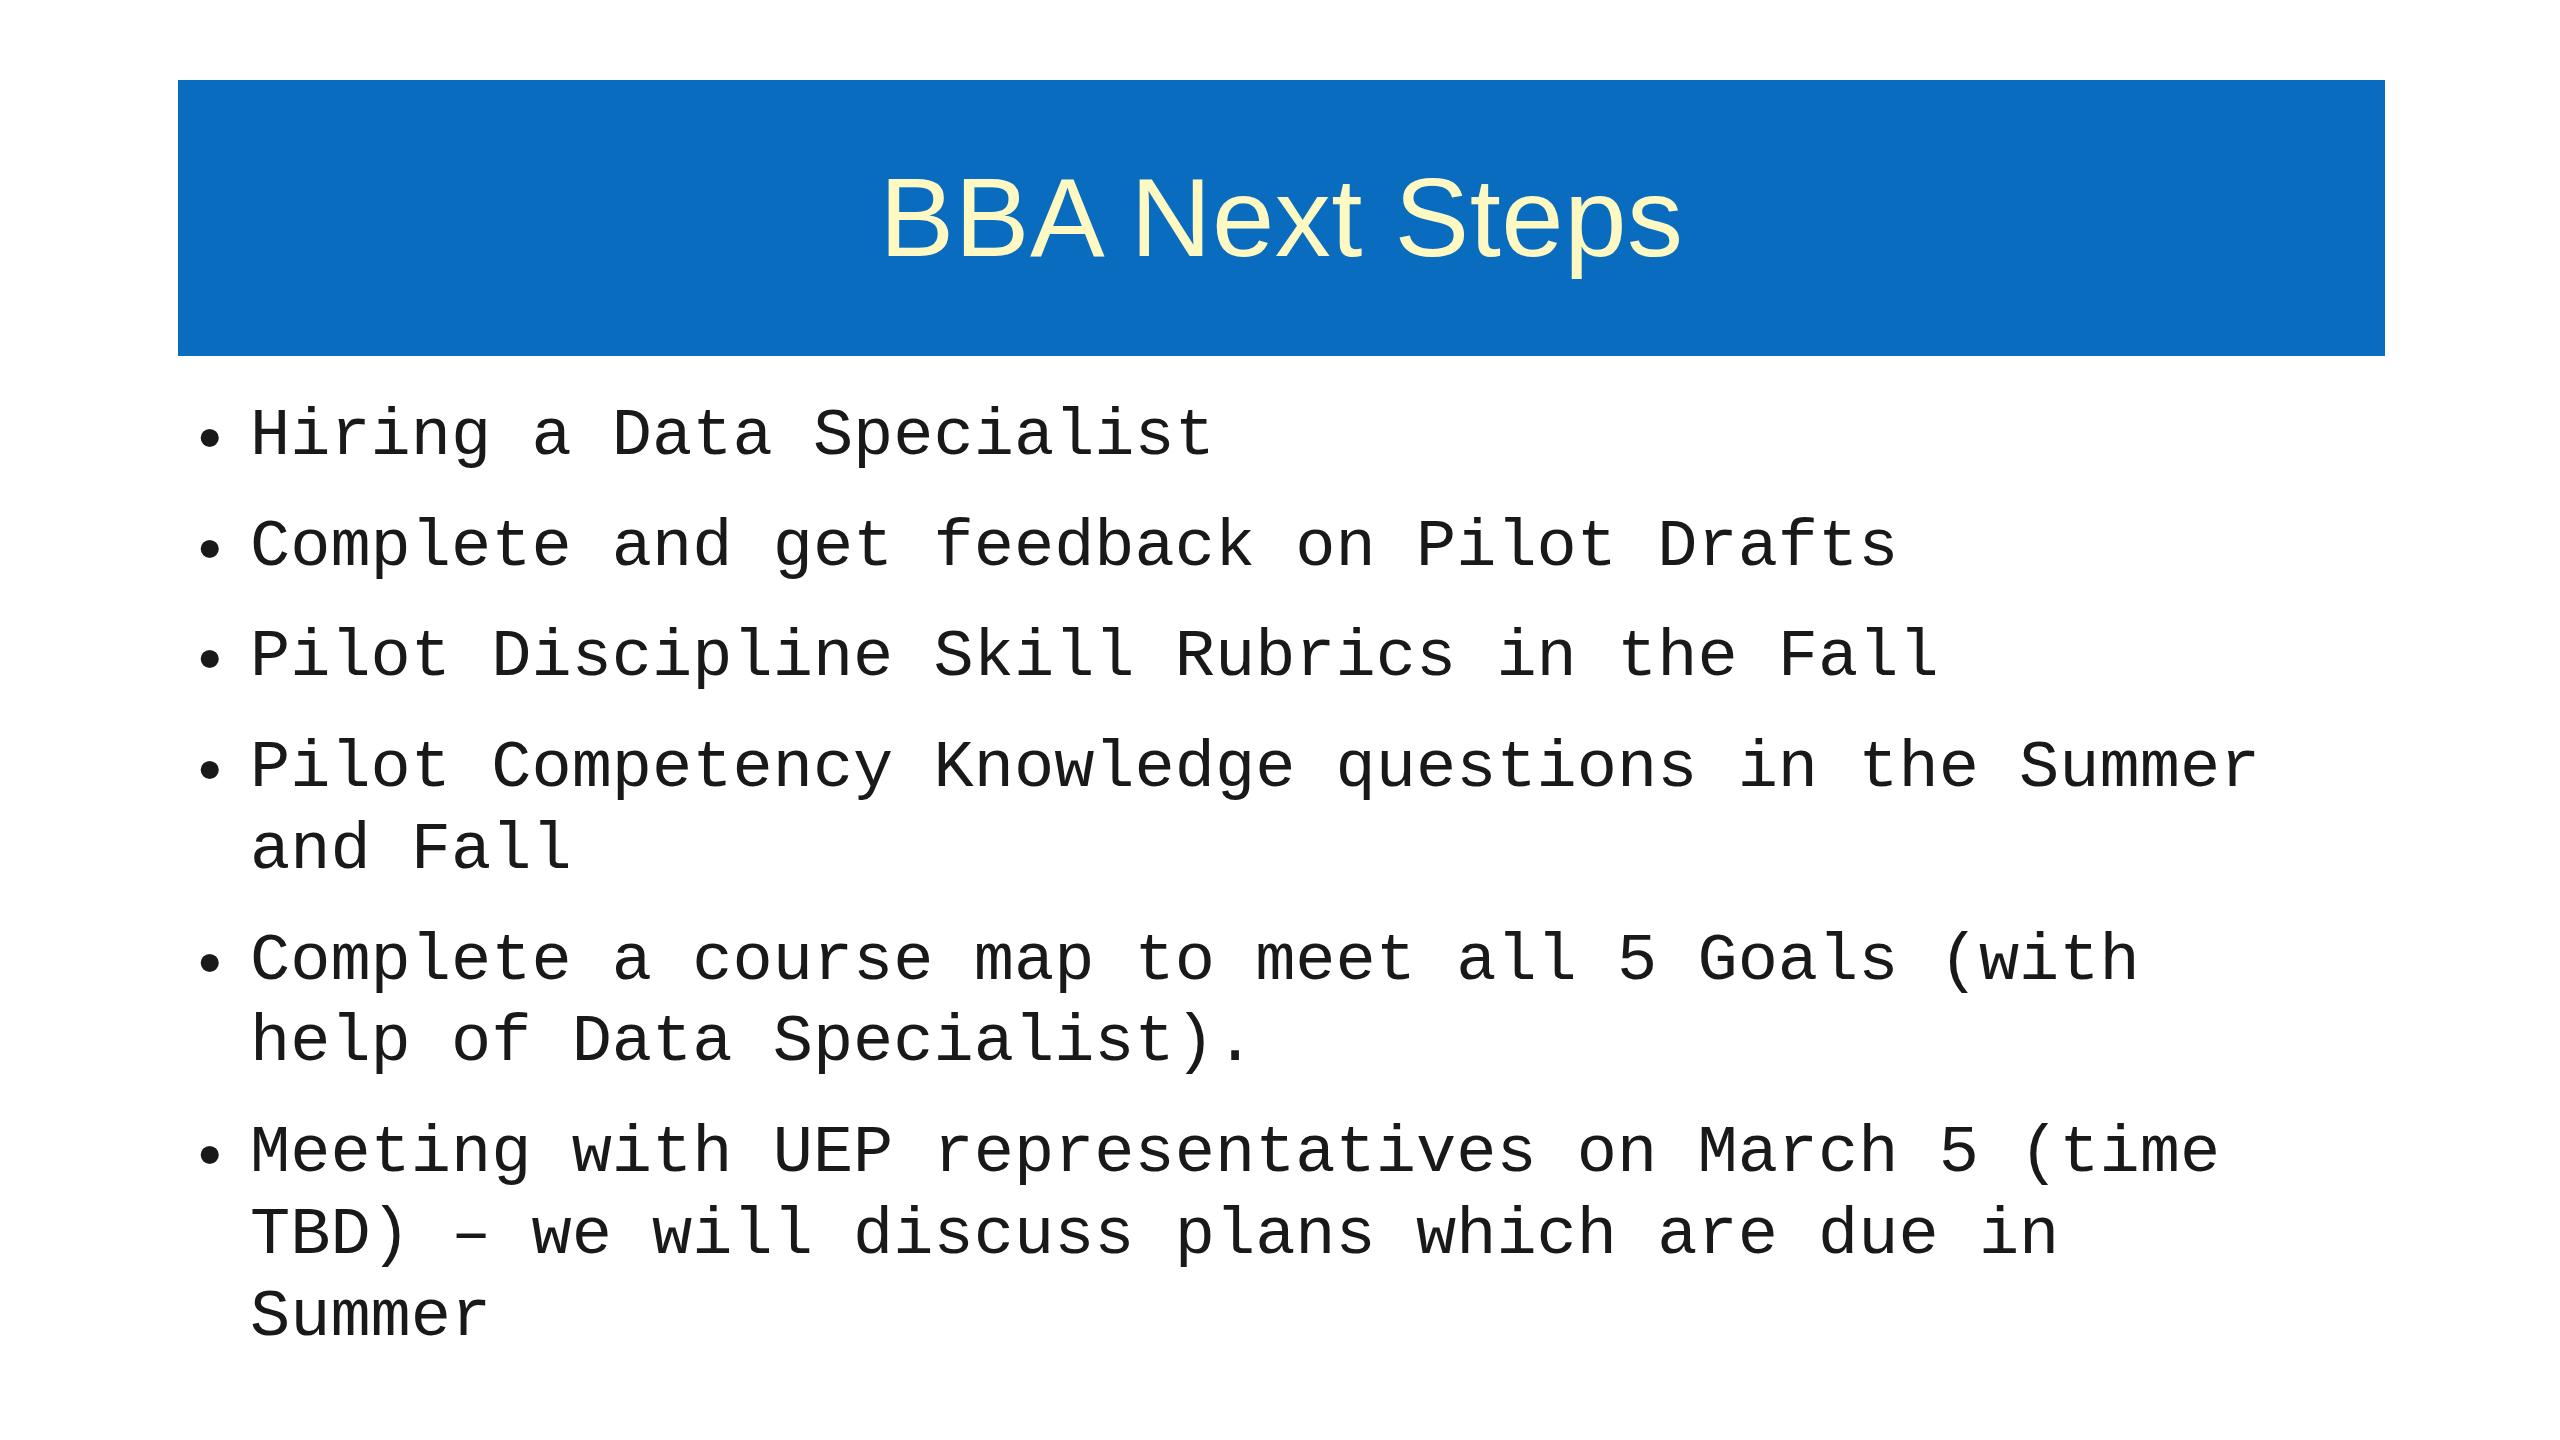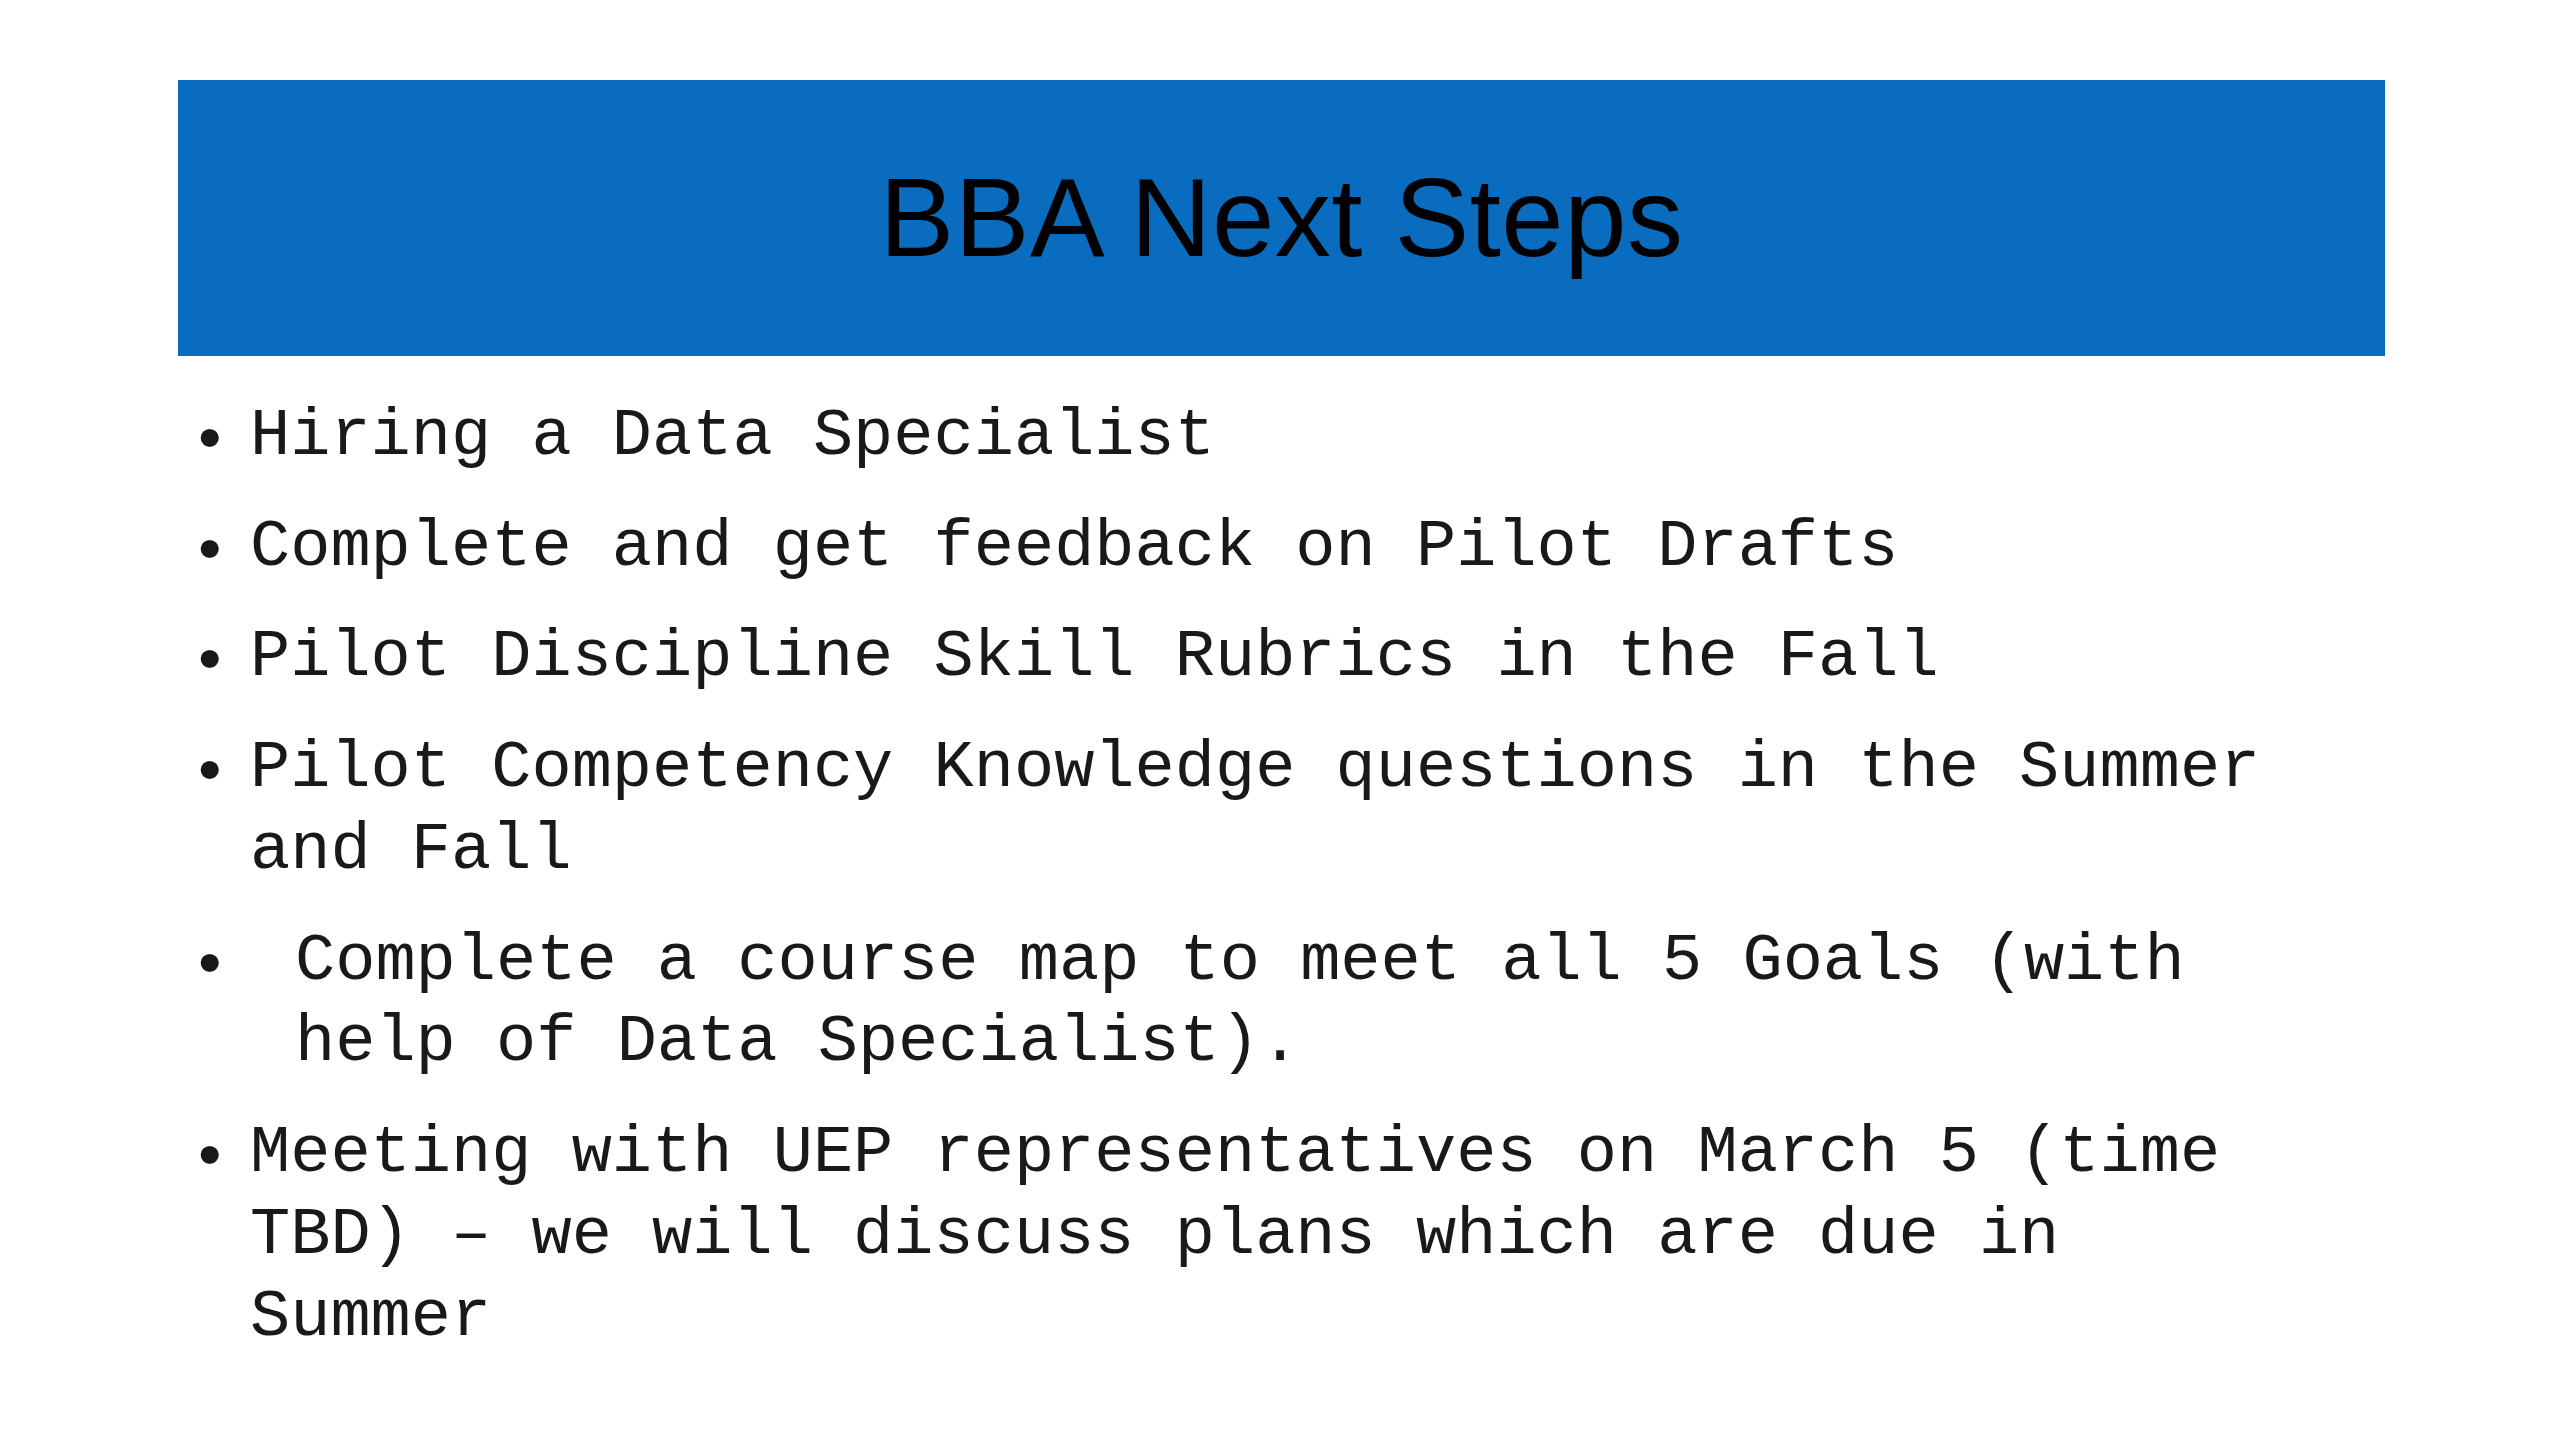--- a/index.html
+++ b/index.html
@@ -32,21 +32,21 @@
     width: 2207px;
     height: 276px;
     background: #0a6cbe;
     display: flex;
     align-items: center;
     justify-content: center;
     box-sizing: border-box;
   }
 
   #title-text {
-    color: #000000;
+    color: #fef9c3;
     font-family: "Liberation Sans", sans-serif;
     font-size: 112px;
     font-weight: 400;
     line-height: 1.05;
     letter-spacing: 0.5px;
     white-space: nowrap;
     text-align: left;
     margin: 0;
     padding: 0;
   }
@@ -89,21 +89,21 @@
     text-align: left;
     user-select: none;
   }
 
   .bullet-text {
     display: block;
     font-family: Liberation Mono, monospace;
   }
 
   
-  .wrap-w1 { max-width: 1930px; margin-left: 45px; }
+  .wrap-w1 { max-width: 1930px; }
   .wrap-w2 { max-width: 2010px; }
 </style>
 </head>
 <body>
 
 <div id="slide">
 
   <div id="title-banner">
     <h1 id="title-text">BBA Next Steps</h1>
   </div>

